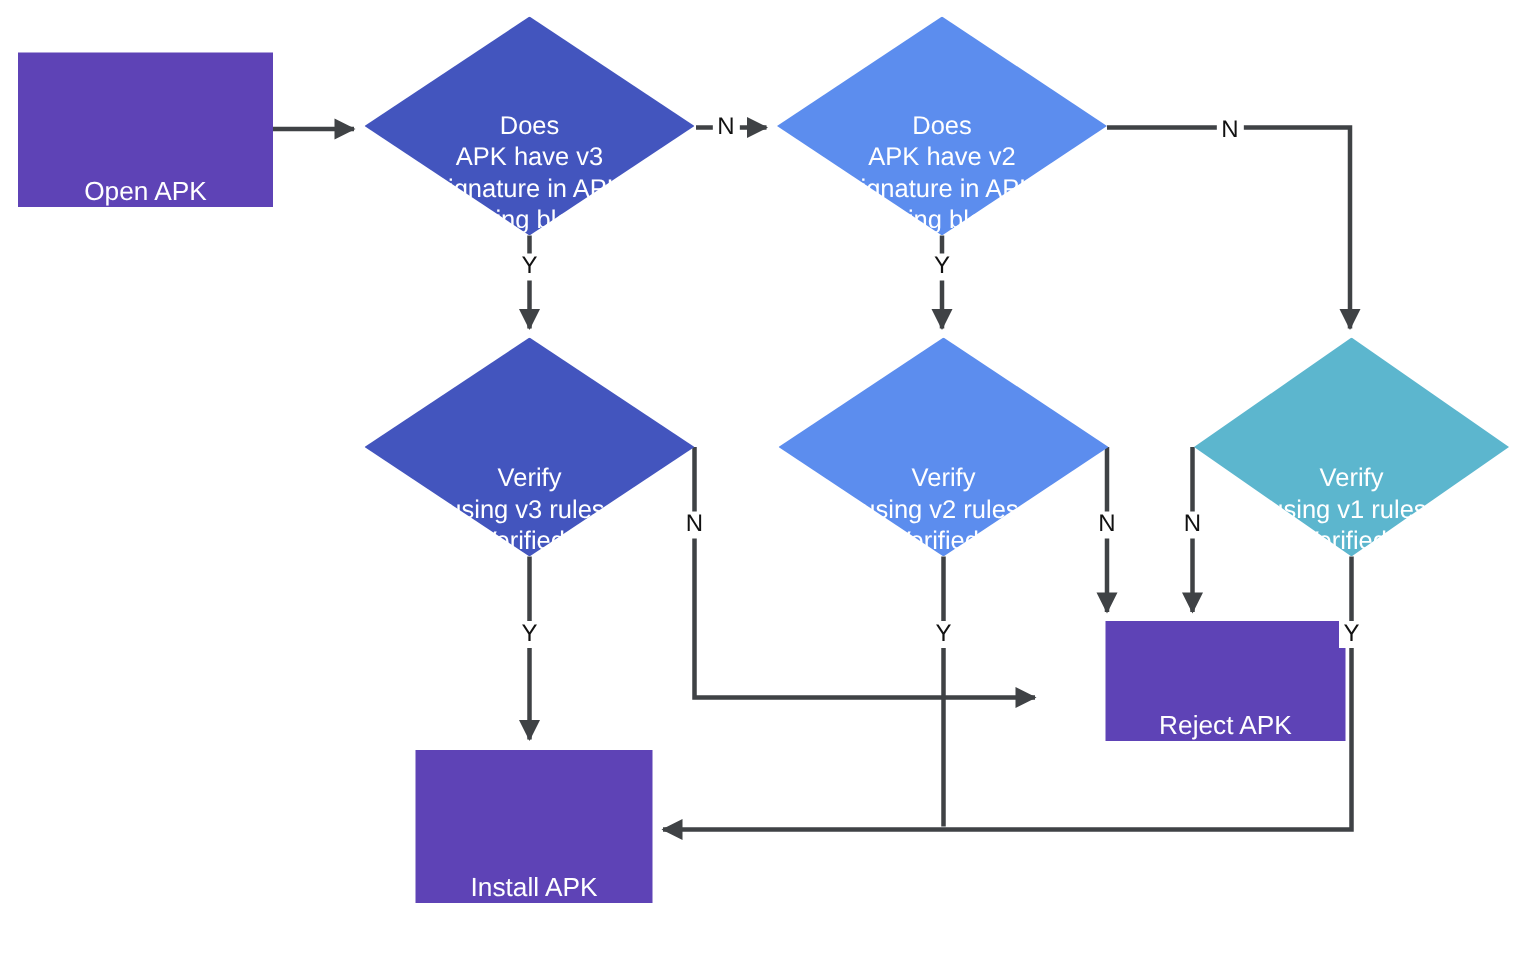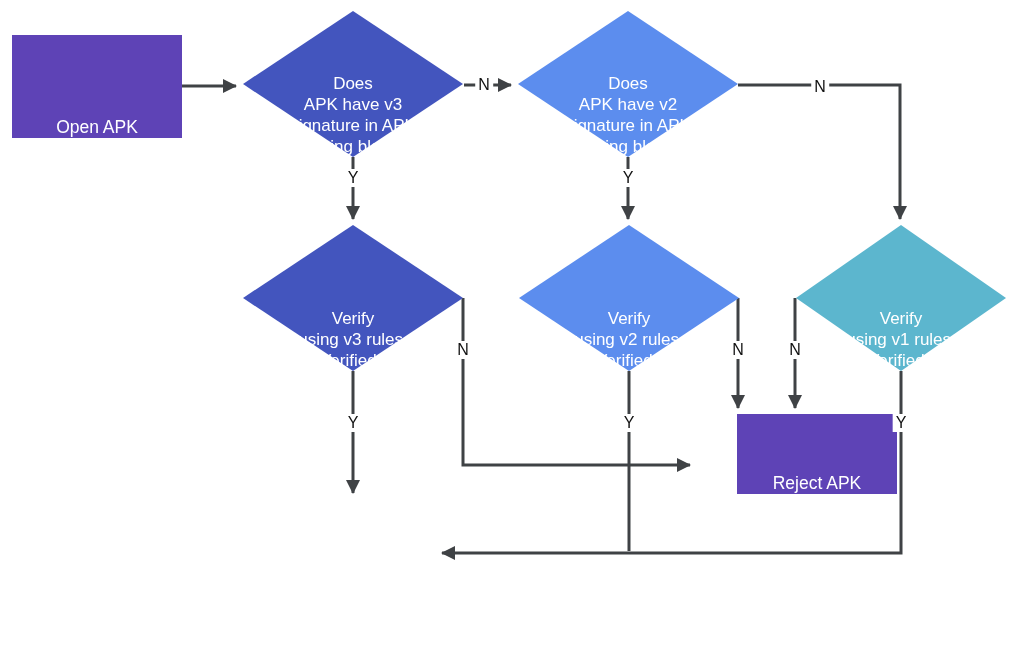--- a/index.html
+++ b/index.html
@@ -120,20 +120,24 @@
   <div class="node rectnode n-open">
     <div class="rfill" style="background: rgb(94, 67, 182);"></div>
     <div class="ntext">Open APK</div>
   </div>
 
   <div class="node rectnode n-reject">
     <div class="rfill" style="background: rgb(94, 67, 182);"></div>
     <div class="ntext">Reject APK</div>
   </div>
 
+  <div class="node rectnode n-install">
+    <div class="rfill" style="background: rgb(94, 67, 182);"></div>
+    <div class="ntext">Install APK</div>
+  </div>
 
   <div class="node diamond n-qv3">
     <div class="dfill" style="background: rgb(67, 85, 190);"></div>
     <div class="ntext">Does
 APK have v3
 signature in APK
 signing block?</div>
   </div>
 
   <div class="node diamond n-qv2">

